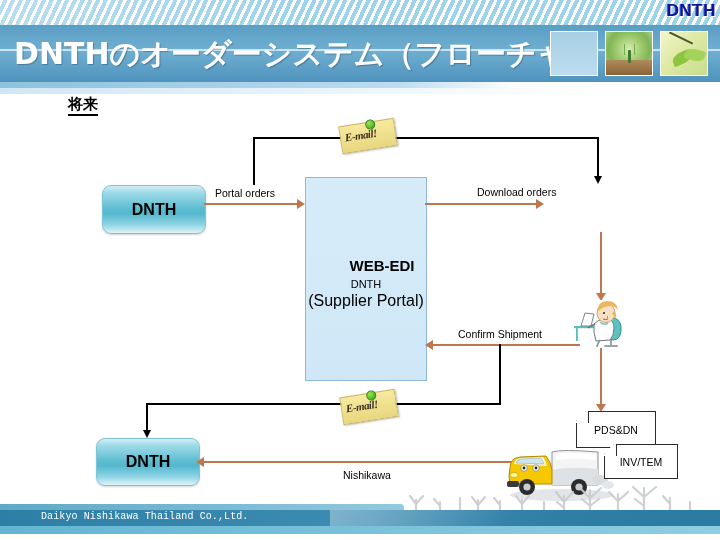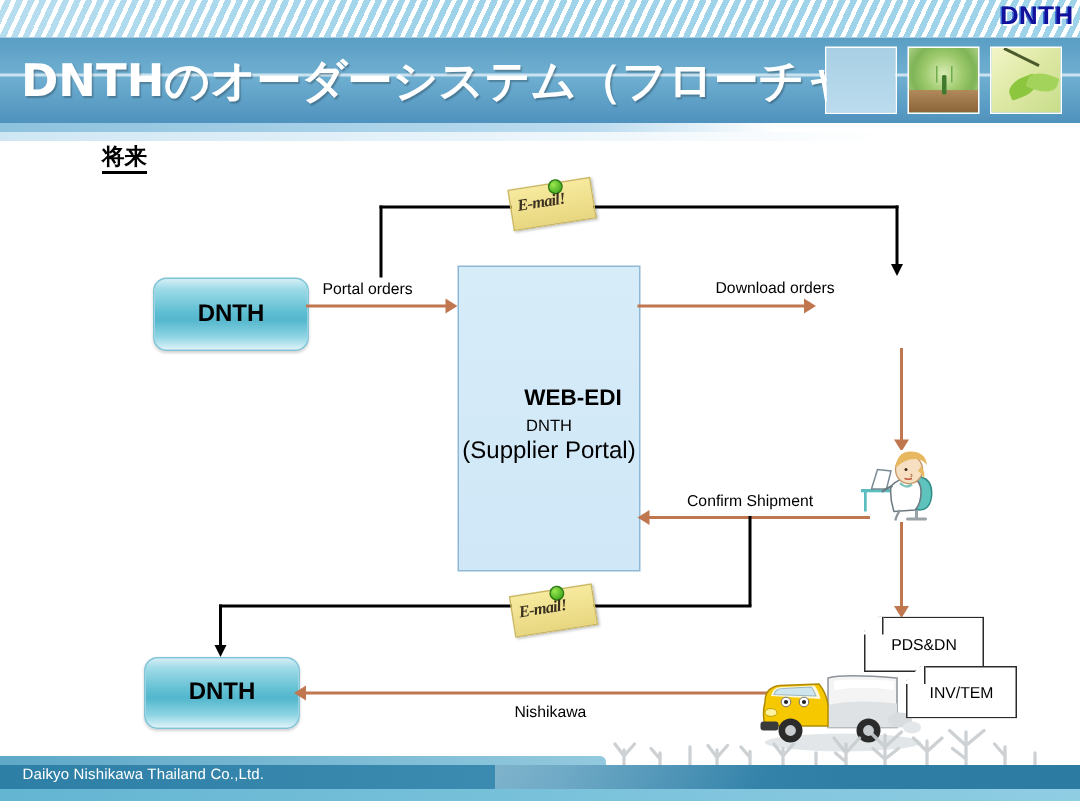--- a/index.html
+++ b/index.html
@@ -189,22 +189,22 @@
   }
   .ftr-main:after{
     content:"";position:absolute;left:330px;top:0;width:300px;height:16px;
     background:linear-gradient(120deg,rgba(255,255,255,.35),rgba(255,255,255,0) 60%);
   }
   .ftr-lower{
     position:absolute;left:0;top:22px;width:720px;height:8px;
     background:linear-gradient(to right,#63b5d2,#8fcde3);
   }
   .ftr-text{
-    position:absolute;left:1px;top:7px;font-size:10px;color:#ffffff;
-    font-family:Liberation Sans, sans-serif;letter-spacing:.1px;padding-left:14px;
+    position:absolute;left:27px;top:7px;font-size:10px;color:#ffffff;
+    font-family:Liberation Mono, monospace;letter-spacing:.1px;padding-left:14px;
   }
 </style>
 </head>
 <body>
 
 <div id="stage">
 
   <div class="hdr-hatch"></div>
   <div class="hdr-dnth">DNTH</div>
 

